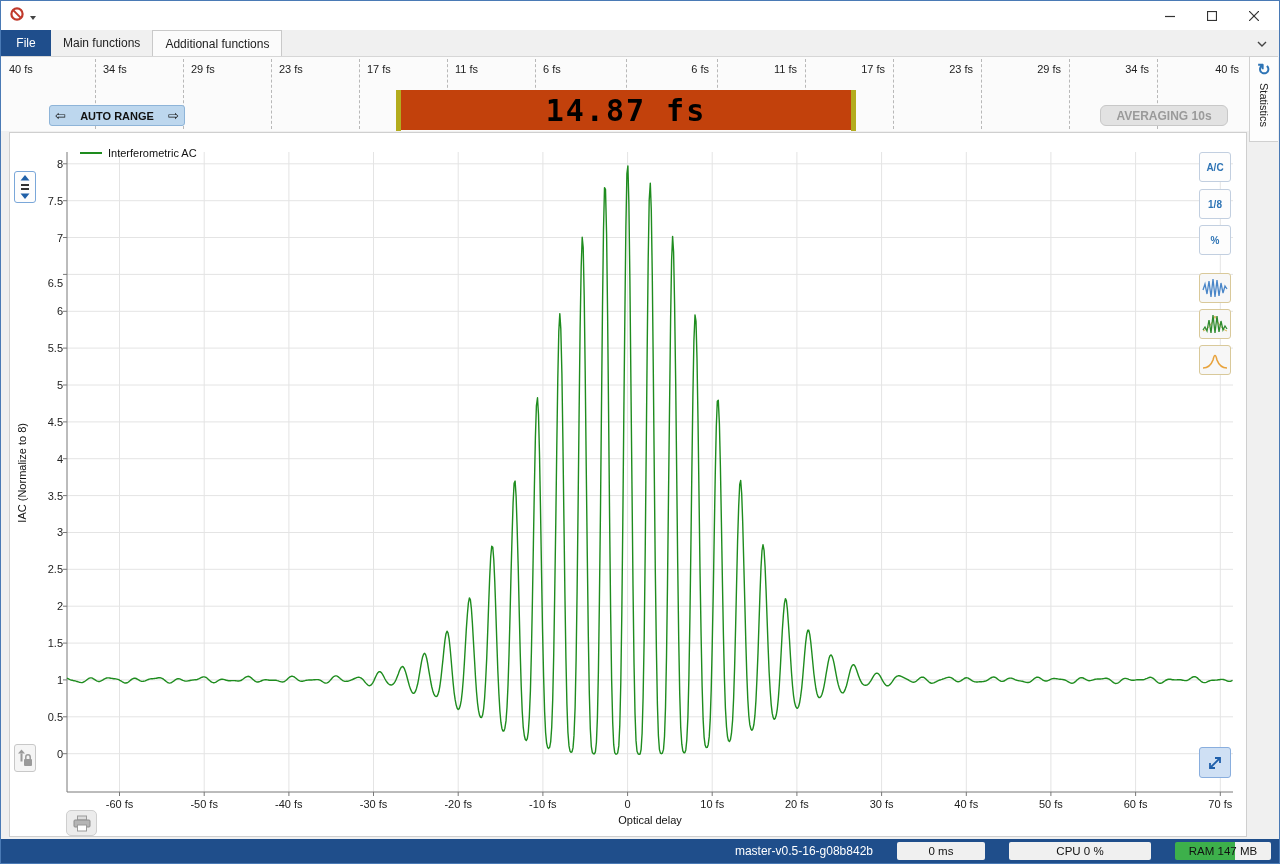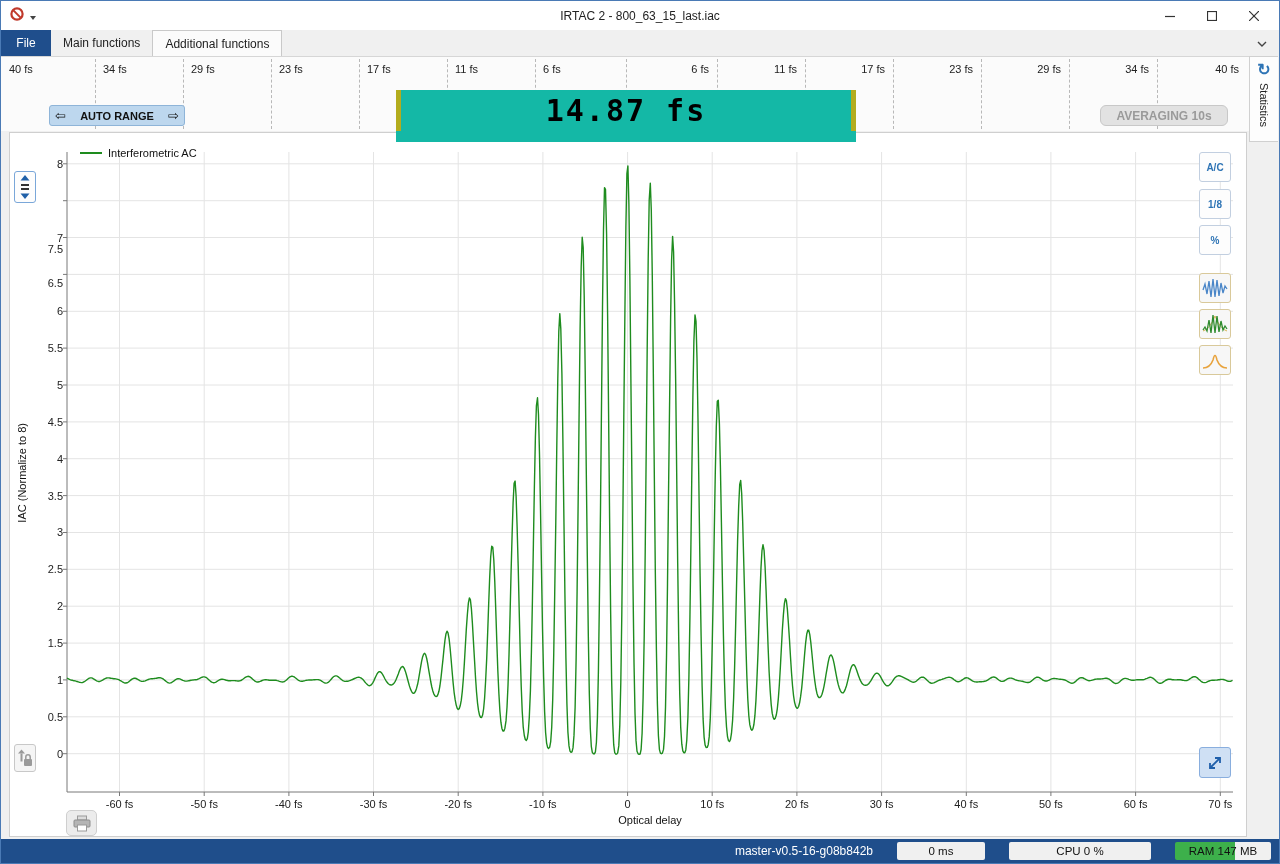--- a/index.html
+++ b/index.html
@@ -22,21 +22,21 @@
 
   
   #ruler{position:absolute;left:0;top:55px;width:1249px;height:75px;background:#fbfbfb;border-top:1px solid #d6d6d6;box-sizing:border-box;}
   #ruler-cells{position:absolute;left:0;top:0;width:1246px;height:75px;}
   .ruler-label{position:absolute;top:6px;font-size:11px;color:#222;box-sizing:border-box;}
   .rl-l{text-align:left;padding-left:8px;}
   .rl-r{text-align:right;padding-right:8px;}
   .ruler-dash{position:absolute;top:2px;height:70px;width:0;border-left:1px dashed #b8b8b8;}
   #auto-range{position:absolute;left:48px;top:48px;width:136px;height:21px;background:#bdd7ee;border:1px solid #8eb4d8;border-radius:3px;display:flex;align-items:center;justify-content:space-between;padding:0 5px;box-sizing:border-box;font-size:11px;font-weight:bold;color:#111;z-index:4;}
   .ar-arrow{font-size:13px;font-weight:normal;line-height:1;}
-  #measure-bar{position:absolute;left:395px;top:33px;width:460px;height:52px;background:#14b8a6;z-index:3;}
+  #measure-bar{position:absolute;left:395px;top:33px;width:460px;height:40px;background:#c2410c;z-index:3;}
   .mb-handle{position:absolute;top:0;width:5px;height:41px;background:#b3ac1e;}
   .mb-handle.left{left:0;}
   .mb-handle.right{right:0;}
   #measure-value{position:absolute;left:0;right:0;top:0;height:41px;line-height:41px;text-align:center;font-family:"DejaVu Sans Mono",monospace;font-weight:bold;font-size:30px;letter-spacing:2px;color:#000;}
   #averaging{position:absolute;left:1099px;top:48px;width:128px;height:21px;background:#e2e2e2;border:1px solid #c8c8c8;border-radius:6px;color:#9a9a9a;font-size:12px;font-weight:bold;display:flex;align-items:center;justify-content:center;box-sizing:border-box;z-index:4;}
 
   
   #stats-tab{position:absolute;right:1px;top:55px;width:29px;height:86px;background:#fdfdfd;border:1px solid #d0d0d0;border-right:none;box-sizing:border-box;display:flex;flex-direction:column;align-items:center;padding-top:4px;gap:4px;}
   #stats-refresh{color:#2e74b5;font-size:16px;font-weight:bold;line-height:18px;}
   #stats-label{writing-mode:vertical-rl;font-size:11px;color:#222;}
@@ -80,21 +80,20 @@
           <circle cx="8" cy="8" r="5.6" fill="none" stroke="#c0392b" stroke-width="2.2"></circle>
           <line x1="4.4" y1="4.4" x2="11.6" y2="11.6" stroke="#c0392b" stroke-width="2"></line>
         </svg>
       </span>
       <span>
         <svg width="8" height="6" viewBox="0 0 8 6">
             <polygon points="1,1 7,1 4,5" fill="#444"></polygon>
           </svg>
       </span>
     </div>
-    <div id="window-title">IRTAC 2 - 800_63_15_last.iac</div>
     <div class="tb-controls">
       <div class="wbtn">
         <svg width="10" height="10" viewBox="0 0 10 10">
             <line x1="0" y1="5.5" x2="10" y2="5.5" stroke="#333" stroke-width="1.2"></line>
           </svg>
       </div>
       <div class="wbtn">
         <svg width="10" height="10" viewBox="0 0 10 10">
             <rect x="0.5" y="0.5" width="9" height="9" fill="none" stroke="#333" stroke-width="1.2"></rect>
           </svg>
@@ -315,21 +314,21 @@
       <div class="y-tick" style="left: 23px; top: 430.327px;">2.5</div>
       <div class="y-tick" style="left: 23px; top: 393.461px;">3</div>
       <div class="y-tick" style="left: 23px; top: 356.594px;">3.5</div>
       <div class="y-tick" style="left: 23px; top: 319.728px;">4</div>
       <div class="y-tick" style="left: 23px; top: 282.862px;">4.5</div>
       <div class="y-tick" style="left: 23px; top: 245.995px;">5</div>
       <div class="y-tick" style="left: 23px; top: 209.129px;">5.5</div>
       <div class="y-tick" style="left: 23px; top: 172.263px;">6</div>
       <div class="y-tick" style="left: 23px; top: 144px;">6.5</div>
       <div class="y-tick" style="left: 23px; top: 98.53px;">7</div>
-      <div class="y-tick" style="left: 23px; top: 61.6636px; margin-top: 48px;">7.5</div>
+      <div class="y-tick" style="left: 23px; top: 61.6636px;">7.5</div>
       <div class="y-tick" style="left: 23px; top: 24.7972px;">8</div>
     </div>
 
   <div id="statusbar">
     <span id="version">master-v0.5-16-g08b842b</span>
     <div class="sb-box" id="sb-ms">0 ms</div>
     <div class="sb-box" id="sb-cpu">CPU 0 %</div>
     <div class="sb-box" id="sb-ram">RAM 147 MB</div>
   </div>
 

